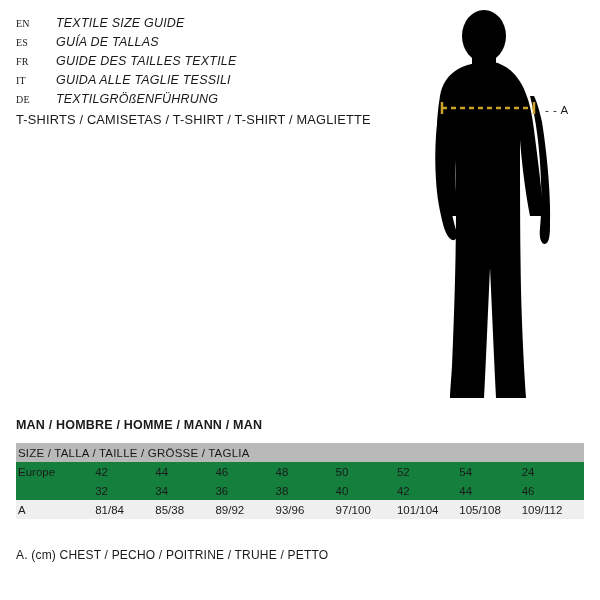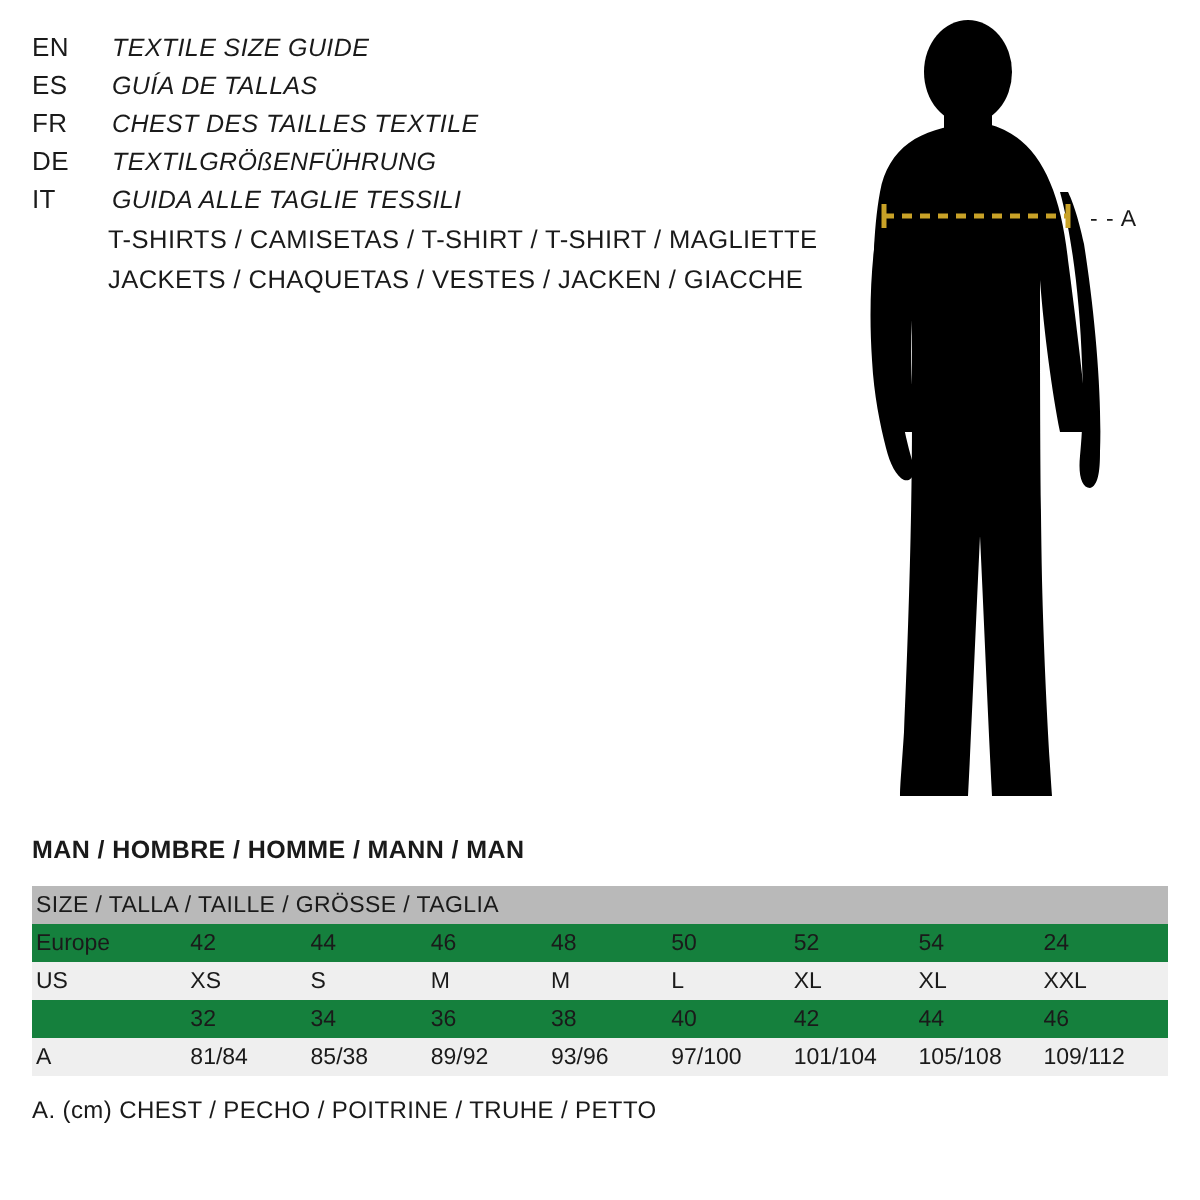--- a/index.html
+++ b/index.html
@@ -32,40 +32,40 @@
   .lang-row {
     display: flex;
     align-items: baseline;
     height: 19px;
     font-size: 12.5px;
     letter-spacing: 0.2px;
   }
   .lang-code {
     width: 40px;
     flex: 0 0 40px;
-    font-size: 13px;
+    font-size: 10px;
+    font-family: Liberation Serif, serif;
   }
   .lang-text {
     font-size: 12.5px;
     font-style: italic;
   }
 
   
   .cat-block {
     position: absolute;
     left: 16px;
     top: 110px;
     width: 420px;
   }
   .cat-line {
     font-size: 12.8px;
     letter-spacing: 0.2px;
     line-height: 20px;
     white-space: nowrap;
-    margin-left: 38px;
   }
 
   
   .figure {
     position: absolute;
     left: 398px;
     top: 10px;
     width: 190px;
     height: 400px;
   }
@@ -152,35 +152,34 @@
     <div class="lang-row">
       <span class="lang-code">EN</span>
       <span class="lang-text">TEXTILE SIZE GUIDE</span>
     </div>
     <div class="lang-row">
       <span class="lang-code">ES</span>
       <span class="lang-text">GUÍA DE TALLAS</span>
     </div>
     <div class="lang-row">
       <span class="lang-code">FR</span>
-      <span class="lang-text">CHEST DES TAILLES TEXTILE</span>
+      <span class="lang-text">GUIDE DES TAILLES TEXTILE</span>
+    </div>
+    <div class="lang-row">
+      <span class="lang-code">IT</span>
+      <span class="lang-text">GUIDA ALLE TAGLIE TESSILI</span>
     </div>
     <div class="lang-row">
       <span class="lang-code">DE</span>
       <span class="lang-text">TEXTILGRÖßENFÜHRUNG</span>
     </div>
-    <div class="lang-row">
-      <span class="lang-code">IT</span>
-      <span class="lang-text">GUIDA ALLE TAGLIE TESSILI</span>
-    </div>
   </div>
 
   <div class="cat-block">
     <div class="cat-line">T-SHIRTS / CAMISETAS / T-SHIRT / T-SHIRT / MAGLIETTE</div>
-    <div class="cat-line">JACKETS / CHAQUETAS / VESTES / JACKEN / GIACCHE</div>
   </div>
 
   <div class="figure">
     <svg width="190" height="400" viewBox="0 0 190 400" xmlns="http://www.w3.org/2000/svg" aria-hidden="true">
       <g>
 
         <ellipse cx="86" cy="26" rx="22" ry="26" fill="#000000"></ellipse>
 
         <rect x="74" y="44" width="24" height="16" fill="#000000"></rect>
 
@@ -238,31 +237,20 @@
         <td class="col-label">Europe</td>
         <td class="val">42</td>
         <td class="val">44</td>
         <td class="val">46</td>
         <td class="val">48</td>
         <td class="val">50</td>
         <td class="val">52</td>
         <td class="val">54</td>
         <td class="val">24</td>
       </tr>
-      <tr class="row-b">
-        <td class="col-label">US</td>
-        <td class="val">XS</td>
-        <td class="val">S</td>
-        <td class="val">M</td>
-        <td class="val">M</td>
-        <td class="val">L</td>
-        <td class="val">XL</td>
-        <td class="val">XL</td>
-        <td class="val">XXL</td>
-      </tr>
       <tr class="row-shade">
         <td class="col-label"></td>
         <td class="val">32</td>
         <td class="val">34</td>
         <td class="val">36</td>
         <td class="val">38</td>
         <td class="val">40</td>
         <td class="val">42</td>
         <td class="val">44</td>
         <td class="val">46</td>

